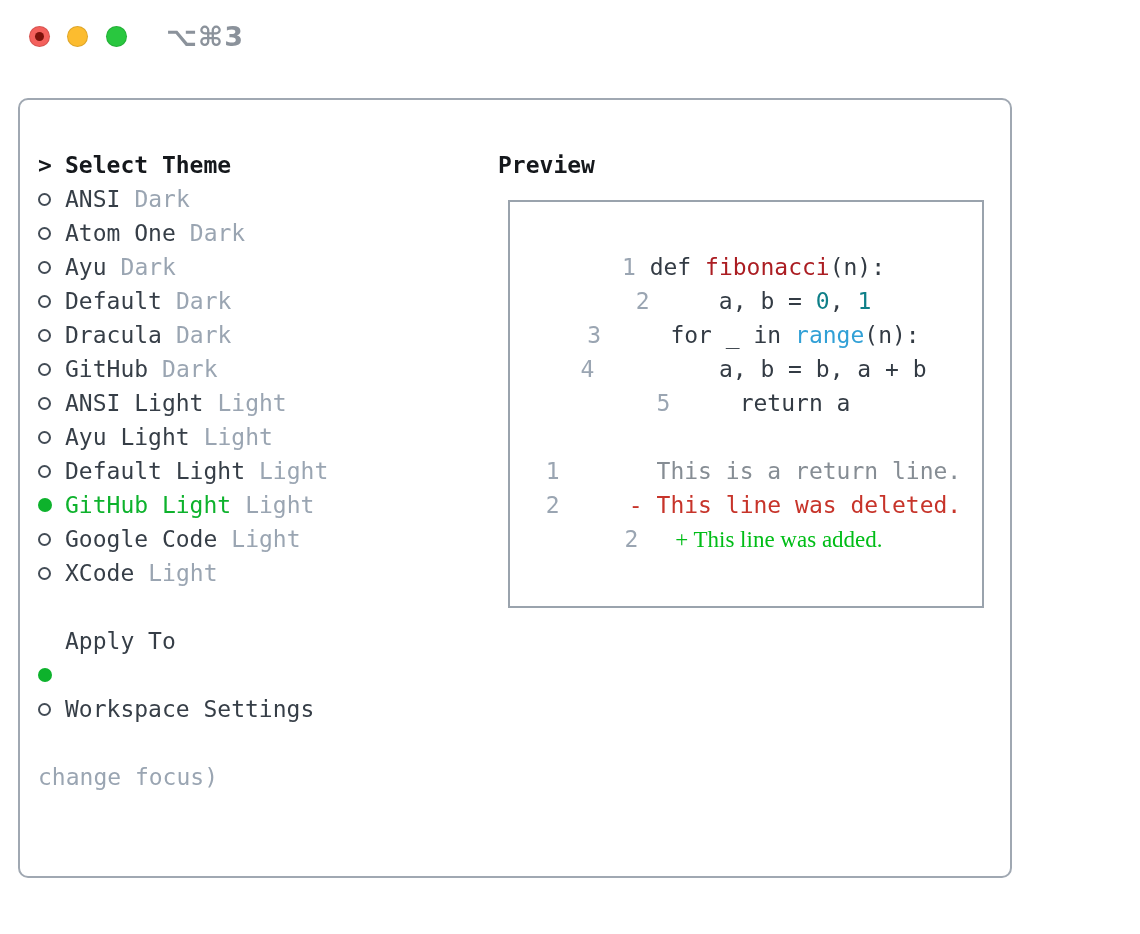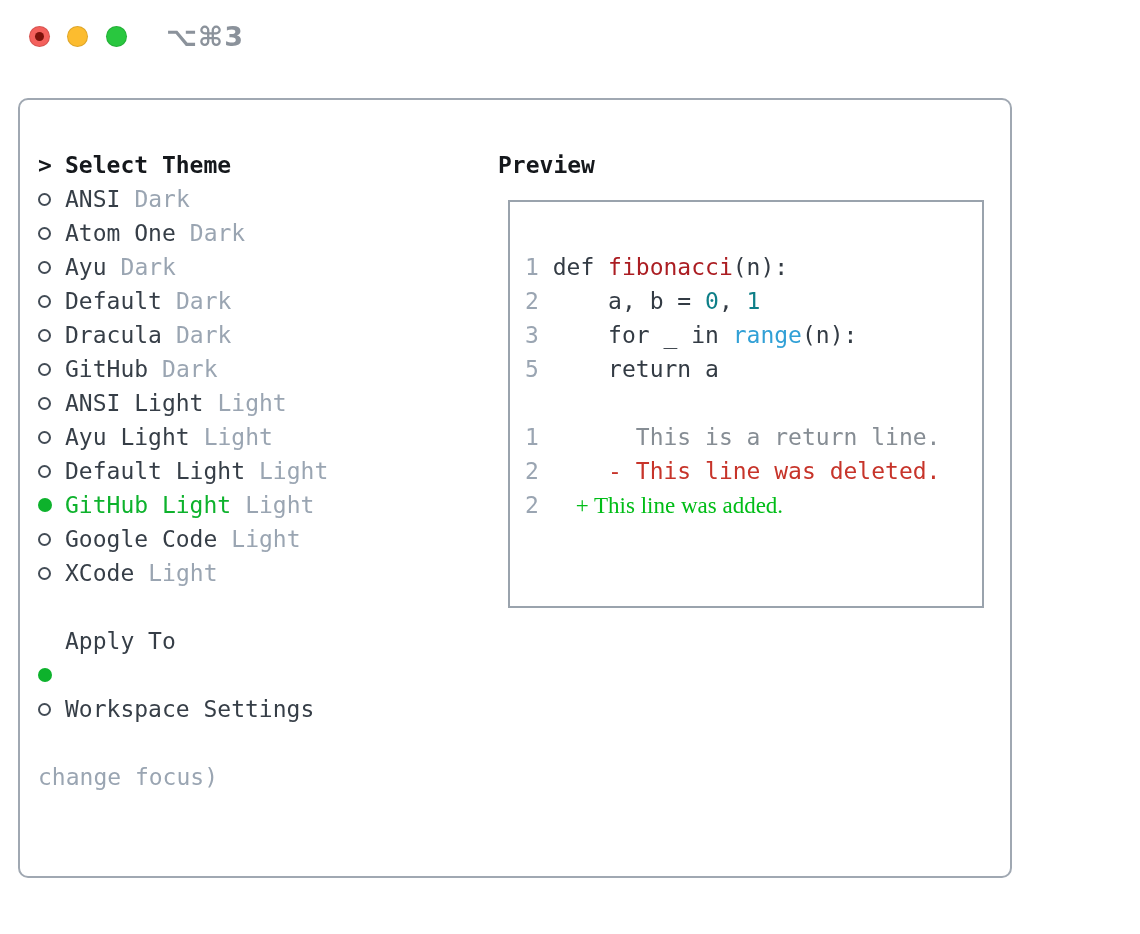--- a/index.html
+++ b/index.html
@@ -43,21 +43,21 @@
   .spacer{height:34px;}
   .hint{font-size:23px;line-height:34px;color:var(--muted);}
   
   .right-col{position:absolute;left:478px;top:48px;width:500px;}
   .preview-title{height:34px;line-height:34px;font-size:23px;font-weight:bold;color:#15181c;}
   .preview-box{
     margin-top:18px;margin-left:10px;width:472px;height:404px;
     border:2px solid #9aa3ad;background:#ffffff;box-sizing:content-box;
     padding:0;overflow:hidden;
   }
-  .code{padding:48px 0 0 15px;}
+  .code{padding:48px 0 0 15px;text-align:center;}
   .cl{height:34px;line-height:34px;font-size:23px;white-space:pre;}
   .ln{color:var(--muted);}
   .seg-fg{color:var(--fg);}
   .seg-func{color:var(--func);}
   .seg-num{color:var(--numlit);}
   .seg-builtin{color:var(--builtin);}
   .seg-ctx{color:var(--ctx);}
   .seg-del{color:var(--deleted);}
   .seg-add{color:var(--added);font-family:Liberation Serif, serif;}
 </style>
@@ -117,20 +117,21 @@
       </div>
     </div>
 
     <div class="right-col">
       <div class="preview-title">Preview</div>
       <div class="preview-box">
         <div class="code" id="code">
             <div class="cl"><span class="ln">1</span> <span class="seg-fg">def </span><span class="seg-func">fibonacci</span><span class="seg-fg">(n):</span></div>
             <div class="cl"><span class="ln">2</span> <span class="seg-fg">    a, b = </span><span class="seg-num">0</span><span class="seg-fg">, </span><span class="seg-num">1</span></div>
             <div class="cl"><span class="ln">3</span> <span class="seg-fg">    for _ in </span><span class="seg-builtin">range</span><span class="seg-fg">(n):</span></div>
+            <div class="cl"><span class="ln">4</span> <span class="seg-fg">        a, b = b, a + b</span></div>
             <div class="cl"><span class="ln">5</span> <span class="seg-fg">    return a</span></div>
             <div class="cl"><span class="ln"></span></div>
             <div class="cl"><span class="ln">1</span> <span class="seg-ctx">      This is a return line.</span></div>
             <div class="cl"><span class="ln">2</span> <span class="seg-del">    - This line was deleted.</span></div>
             <div class="cl"><span class="ln">2</span> <span class="seg-add">    + This line was added.</span></div>
           </div>
       </div>
     </div>
 
   </div>

